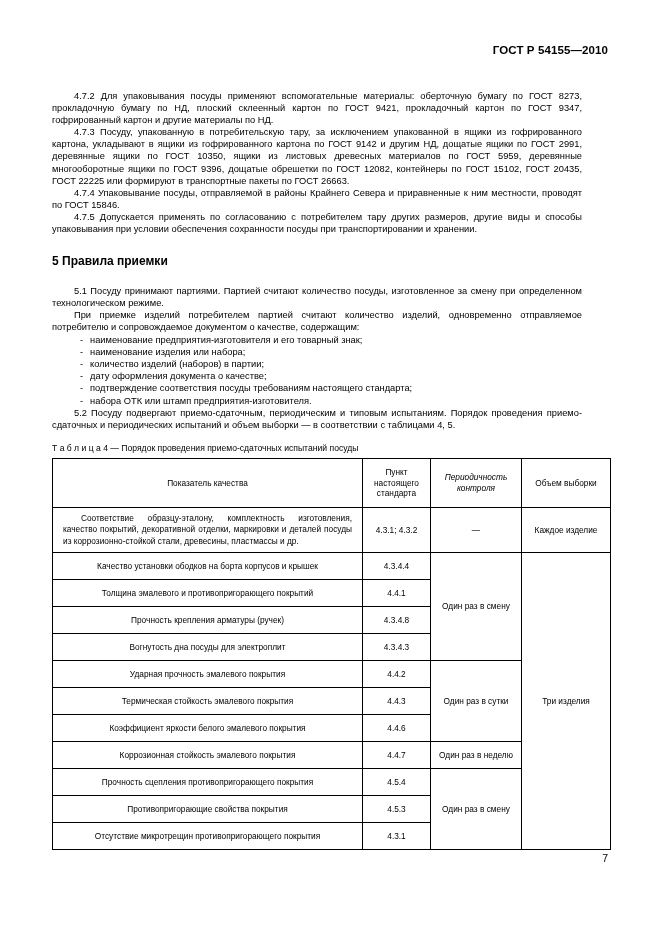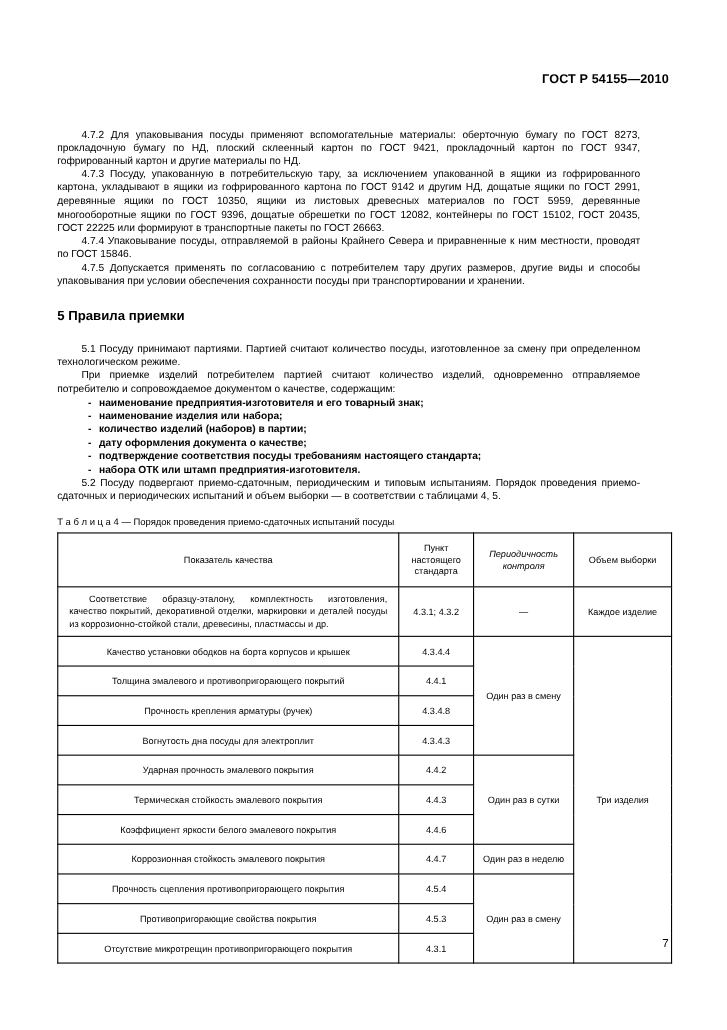--- a/index.html
+++ b/index.html
@@ -20,34 +20,33 @@
     left: 0; top: 0;
     width: 661px;
     height: 936px;
     background: #ffffff;
   }
 
   
   .doc-header {
     position: absolute;
     right: 53px;
-    top: 66px;
+    top: 44px;
     font-size: 11.5px;
     font-weight: bold;
     letter-spacing: 0.1px;
     white-space: nowrap;
   }
 
   
   .content {
     position: absolute;
     left: 52px;
     top: 90px;
     width: 530px;
-    margin-top: 26px;
   }
 
   p.para {
     margin: 0;
     font-size: 9.3px;
     line-height: 12.1px;
     text-align: justify;
     text-justify: inter-word;
     hyphens: manual;
   }
@@ -73,21 +72,20 @@
     margin: 0;
     padding: 0;
     list-style: none;
   }
   ul.dash-list li {
     font-size: 9.3px;
     line-height: 12.2px;
     padding-left: 38px;
     position: relative;
     white-space: nowrap;
-    font-weight: bold;
   }
   ul.dash-list li::before {
     content: "-";
     position: absolute;
     left: 28px;
     top: 0;
   }
 
   
   .table-caption {

